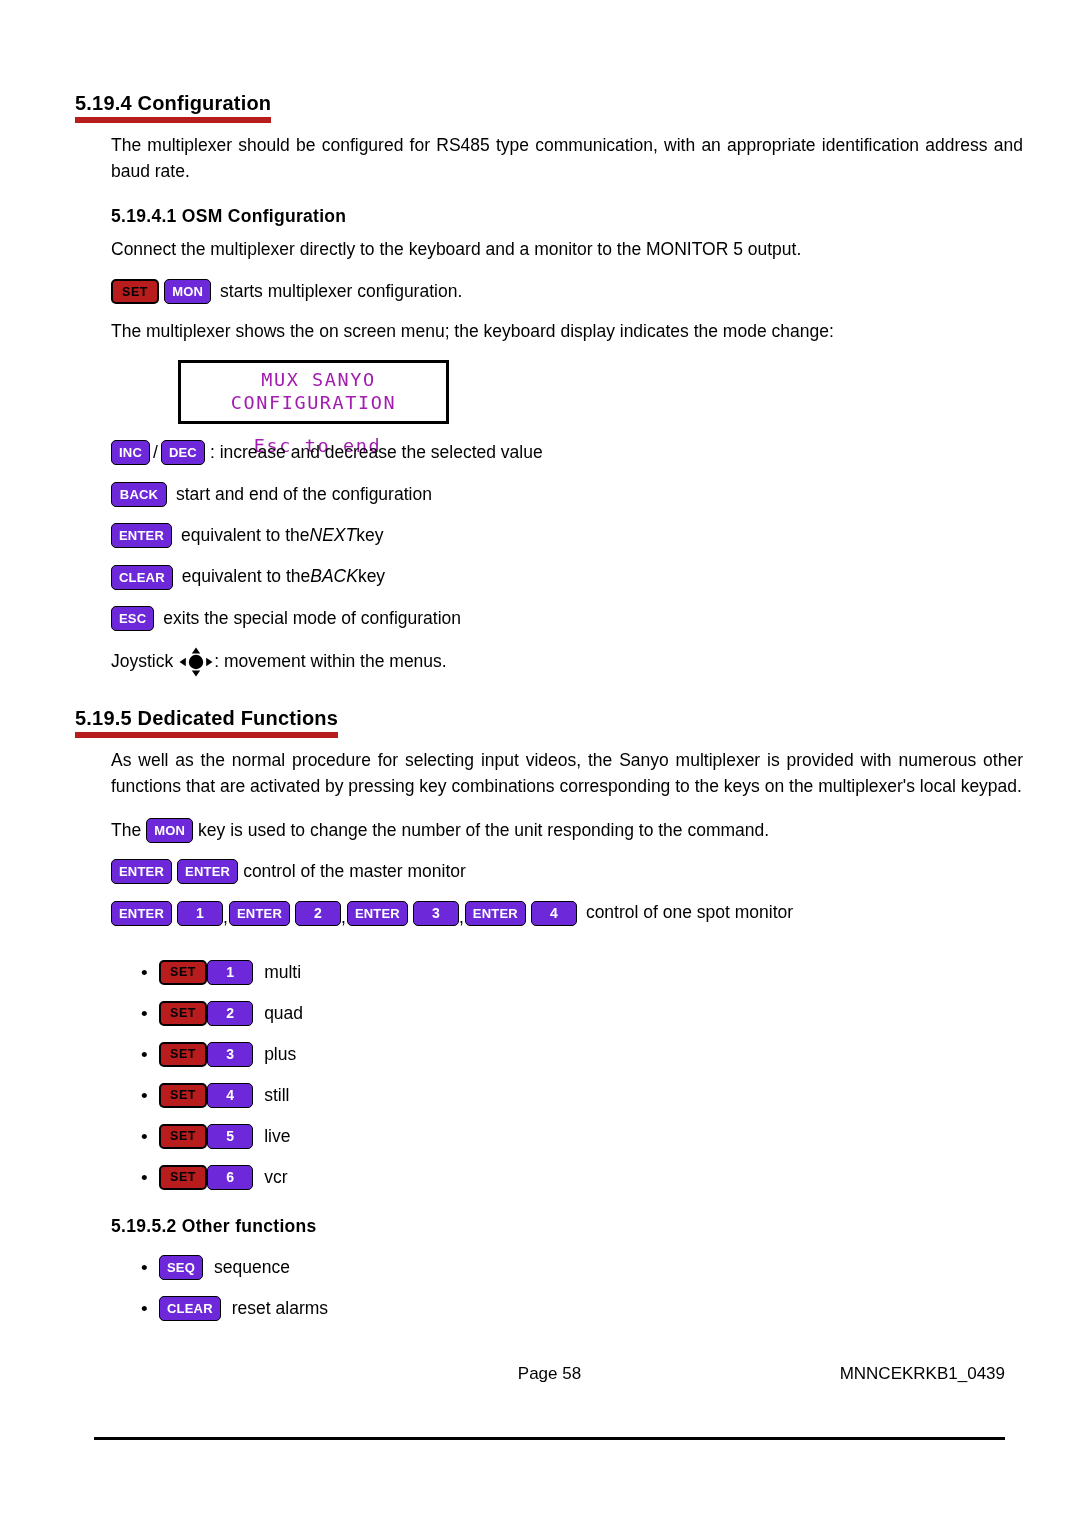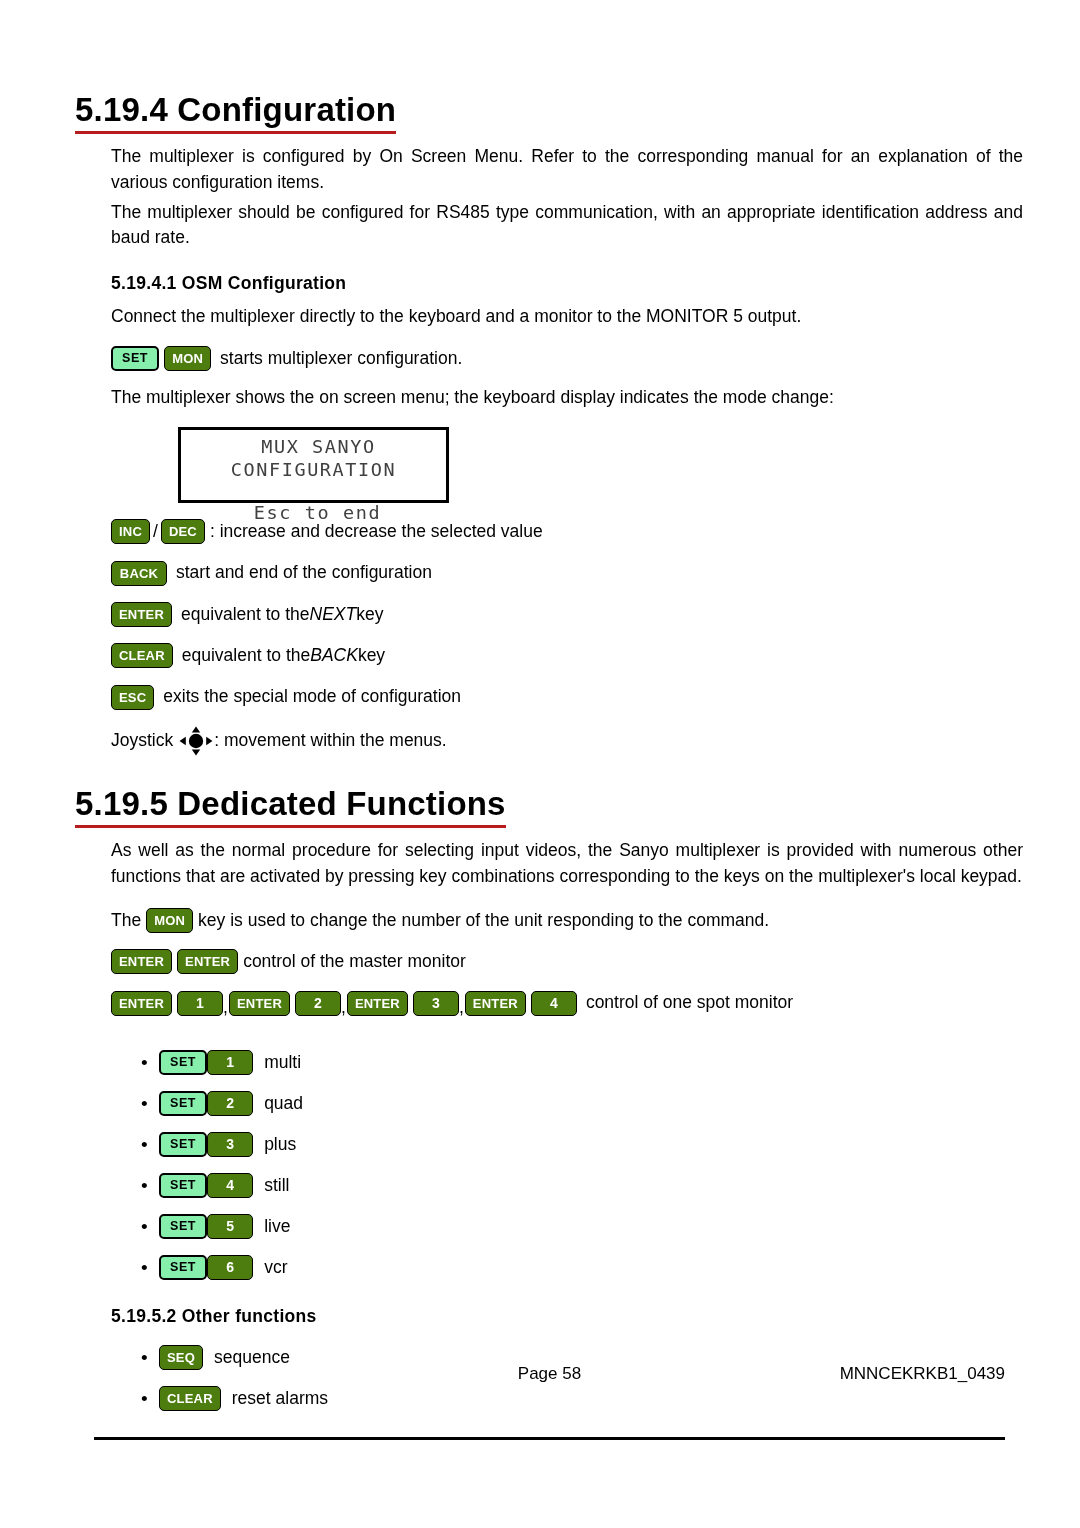--- a/index.html
+++ b/index.html
@@ -17,27 +17,27 @@
   }
   .page {
     position: relative;
     width: 1080px;
     height: 1528px;
     padding: 0;
   }
 
   
   .h2 {
-    font-size: 33px;
+    font-size: 20px;
     font-weight: bold;
     letter-spacing: 0.2px;
     margin: 0;
     padding: 0 0 3px 0;
     display: inline-block;
-    border-bottom: 3px solid #b91c1c;
+    border-bottom: 6px solid #b91c1c;
     line-height: 1.1;
   }
   .h2-wrap { margin: 0 0 10px 0; }
   .h3 {
     font-size: 17.5px;
     font-weight: bold;
     margin: 0 0 10px 0;
     line-height: 1.2;
     letter-spacing: 0.3px;
   }
@@ -76,30 +76,30 @@
     justify-content: center;
     box-sizing: border-box;
     font-family: "Liberation Sans", sans-serif;
     font-weight: bold;
     vertical-align: middle;
     border-radius: 5px;
     line-height: 1;
     white-space: nowrap;
   }
   .key.dark {
-    background: #4d7c0f;
+    background: #6d28d9;
     color: #ffffff;
     border: 1px solid #000000;
     font-size: 13px;
     letter-spacing: 0.2px;
     height: 25px;
     padding: 0 7px;
   }
   .key.light {
-    background: #86efac;
+    background: #b91c1c;
     color: #000000;
     border: 2.5px solid #000000;
     font-size: 12.5px;
     letter-spacing: 0.6px;
     height: 25px;
     padding: 0 9px;
   }
   .key.num {
     min-width: 46px;
     font-size: 14px;
@@ -117,29 +117,29 @@
     position: relative;
     top: 5px;
   }
   .gap-sm { width: 5px; display: inline-block; }
   .gap-md { width: 9px; display: inline-block; }
 
   
   .lcd {
     box-sizing: border-box;
     width: 271px;
-    height: 76px;
+    height: 64px;
     border: 3px solid #000;
     margin: 16px 0 16px 67px;
     padding: 6px 0 4px 0;
     background: #fff;
     font-family: "DejaVu Sans Mono", monospace;
     font-size: 18.5px;
     letter-spacing: 1.6px;
-    color: #404040;
+    color: #a21caf;
     line-height: 1.22;
     text-align: center;
   }
   .lcd .l1 { padding-left: 10px; }
   .lcd .l2 { padding-left: 0px; }
   .lcd .l3 { padding-left: 8px; margin-top: 21px; }
 
   
   .joy {
     display: inline-block;
@@ -205,21 +205,20 @@
 <body>
 
 <div class="page">
   <div class="content">
 
     <div class="h2-wrap">
       <div class="h2">5.19.4 Configuration</div>
     </div>
 
     <div class="body-col">
-      <p class="just">The multiplexer is configured by On Screen Menu. Refer to the corresponding manual for an explanation of the various configuration items.</p>
       <p class="just">The multiplexer should be configured for RS485 type communication, with an appropriate identification address and baud rate.</p>
     </div>
 
     <div style="height:18px"></div>
 
     <div class="body-col">
       <div class="h3">5.19.4.1 OSM Configuration</div>
 
       <p class="plain">Connect the multiplexer directly to the keyboard and a monitor to the MONITOR 5 output.</p>
 

